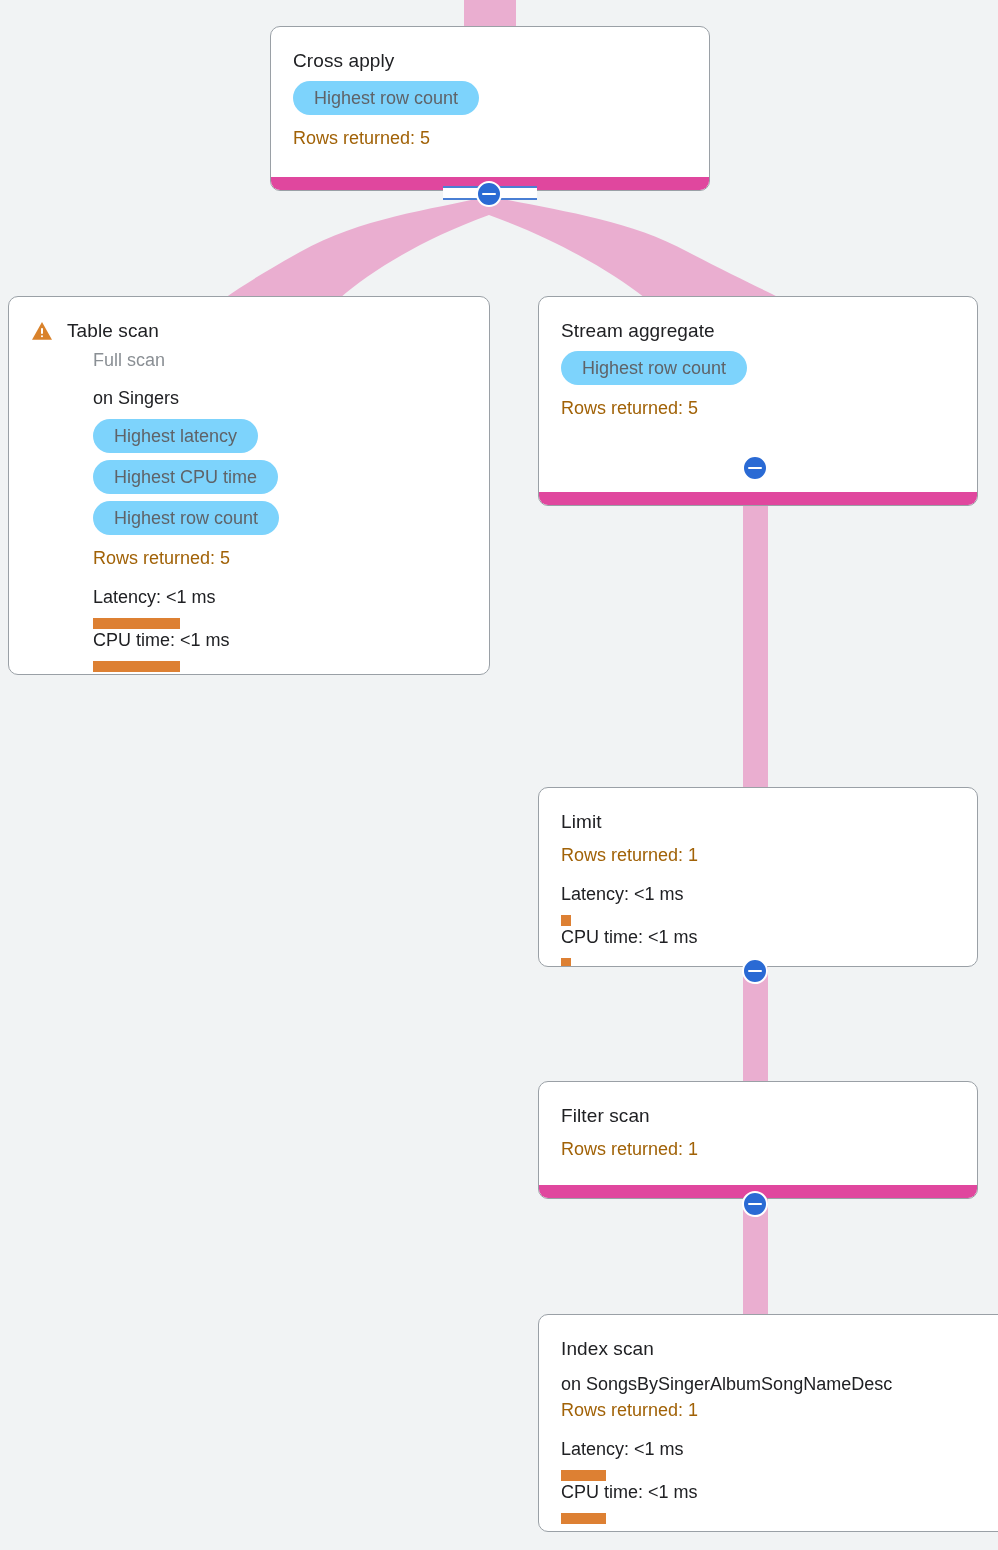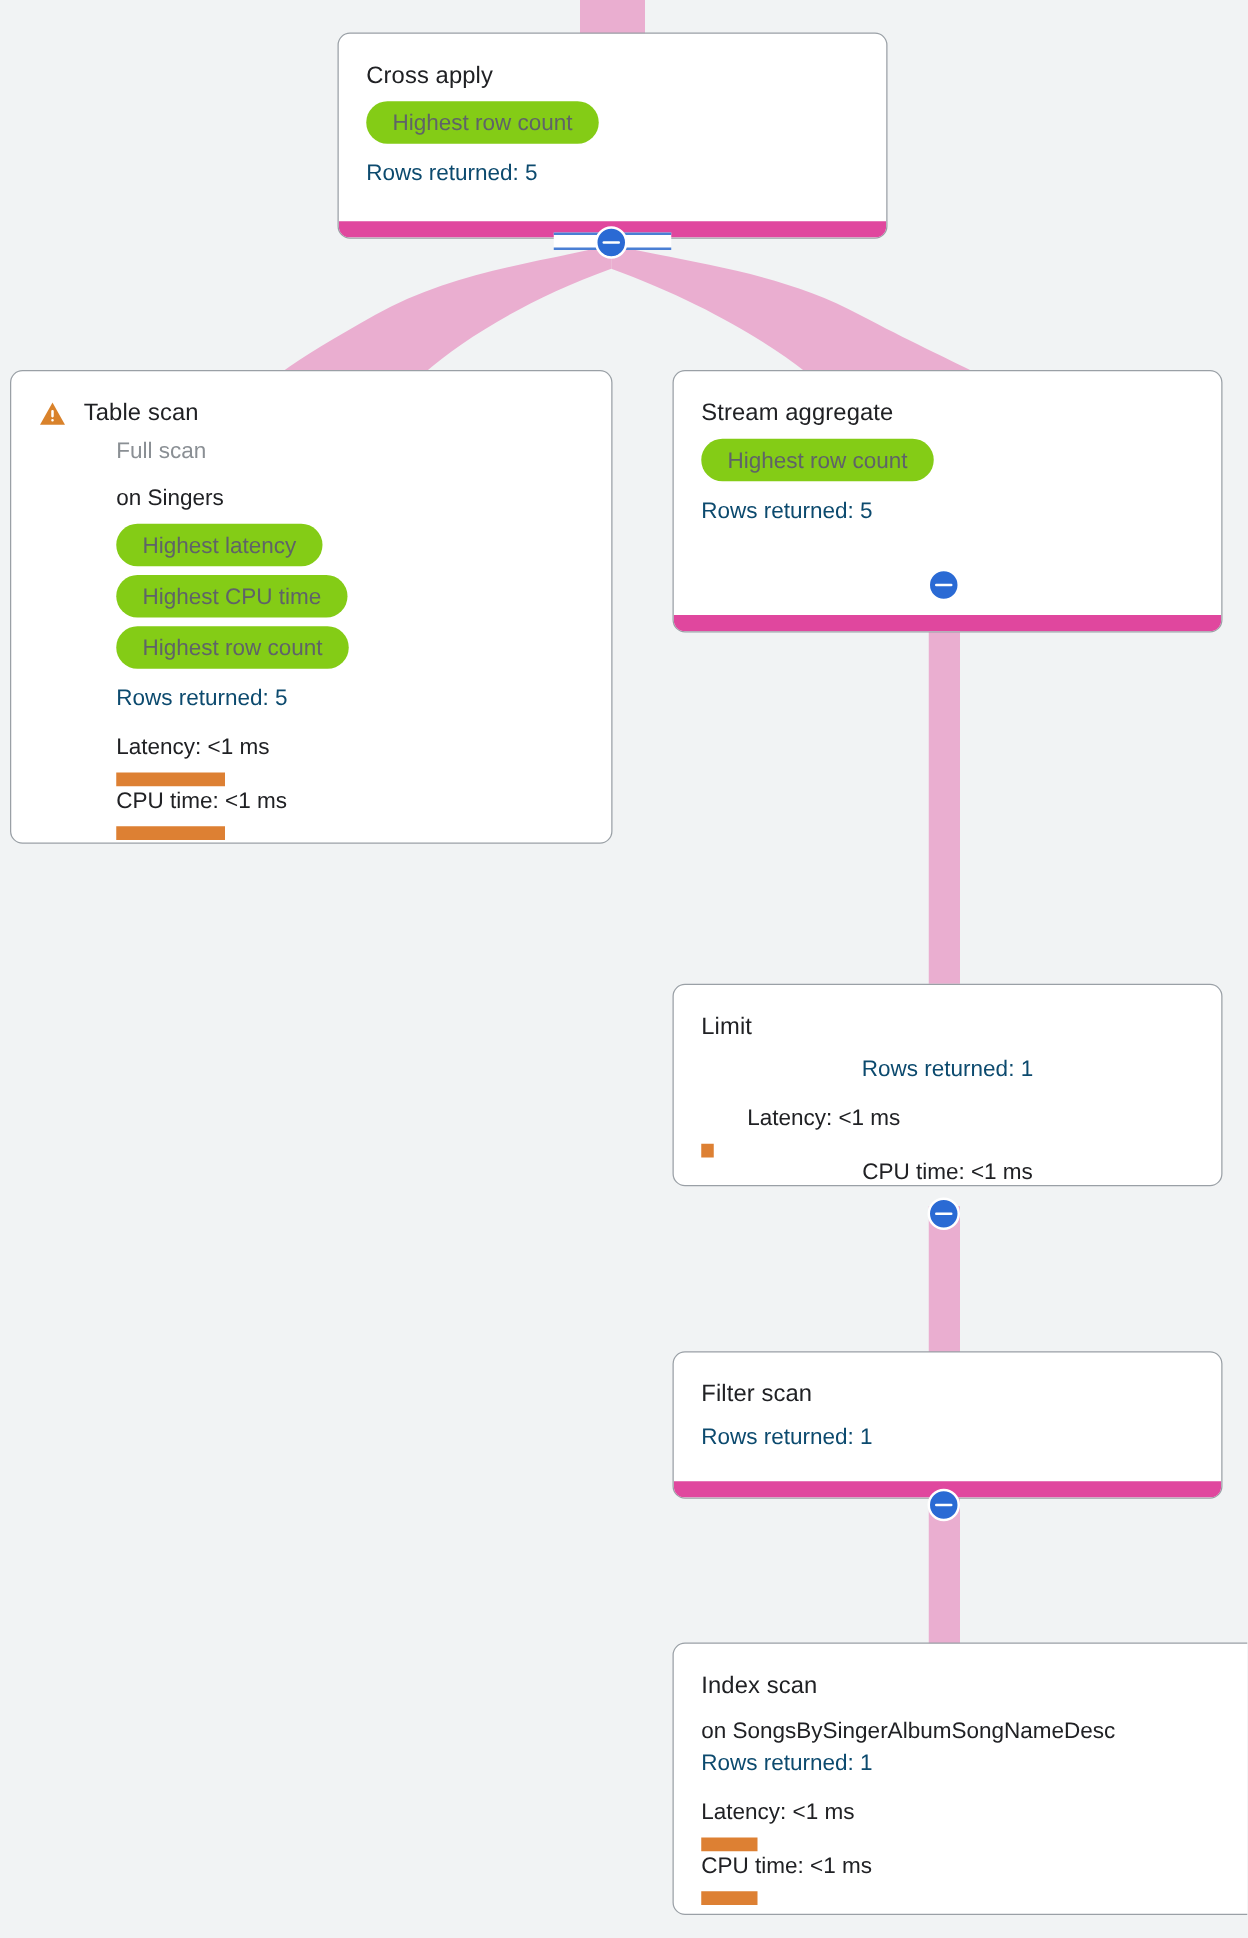--- a/index.html
+++ b/index.html
@@ -70,32 +70,32 @@
   }
   .node-sub.muted { color: #8a8f94; margin-top: 0; }
   .badges {
     margin-top: 6px;
     display: flex;
     flex-direction: column;
     align-items: flex-start;
     gap: 7px;
   }
   .badge {
-    background: #84cc16;
+    background: #7dd3fc;
     color: #5f6368;
     border-radius: 999px;
     font-size: 18px;
     line-height: 22px;
     padding: 6px 21px;
     white-space: nowrap;
   }
   .rows-line {
     font-size: 18px;
     line-height: 22px;
-    color: #0c4a6e;
+    color: #a16207;
     margin-top: 12px;
   }
   .metrics {
     margin-top: 17px;
     display: flex;
     flex-direction: column;
   }
   .metric { }
   .metric-label {
     font-size: 18px;
@@ -230,21 +230,21 @@
         <span class="badge">Highest row count</span>
       </div>
       <div class="rows-line">Rows returned: 5</div>
     </div>
     <div class="node-accent"></div>
   </div>
   <button class="collapse-btn" style="left:742px; top:455px;">
     <span class="minus"></span>
   </button>
 
-  <div class="node" style="left:538px; top:787px; width:440px; height:162px;text-align:center;">
+  <div class="node" style="left:538px; top:787px; width:440px; height:180px;">
     <div class="node-body">
       <div class="node-head">
         <div class="node-title">Limit</div>
       </div>
       <div class="rows-line" style="margin-top:8px;">Rows returned: 1</div>
       <div class="metrics">
         <div class="metric" style="width:196px;">
           <div class="metric-label">Latency: &lt;1 ms</div>
           <div class="metric-bar" style="width:10px;"></div>
         </div>

